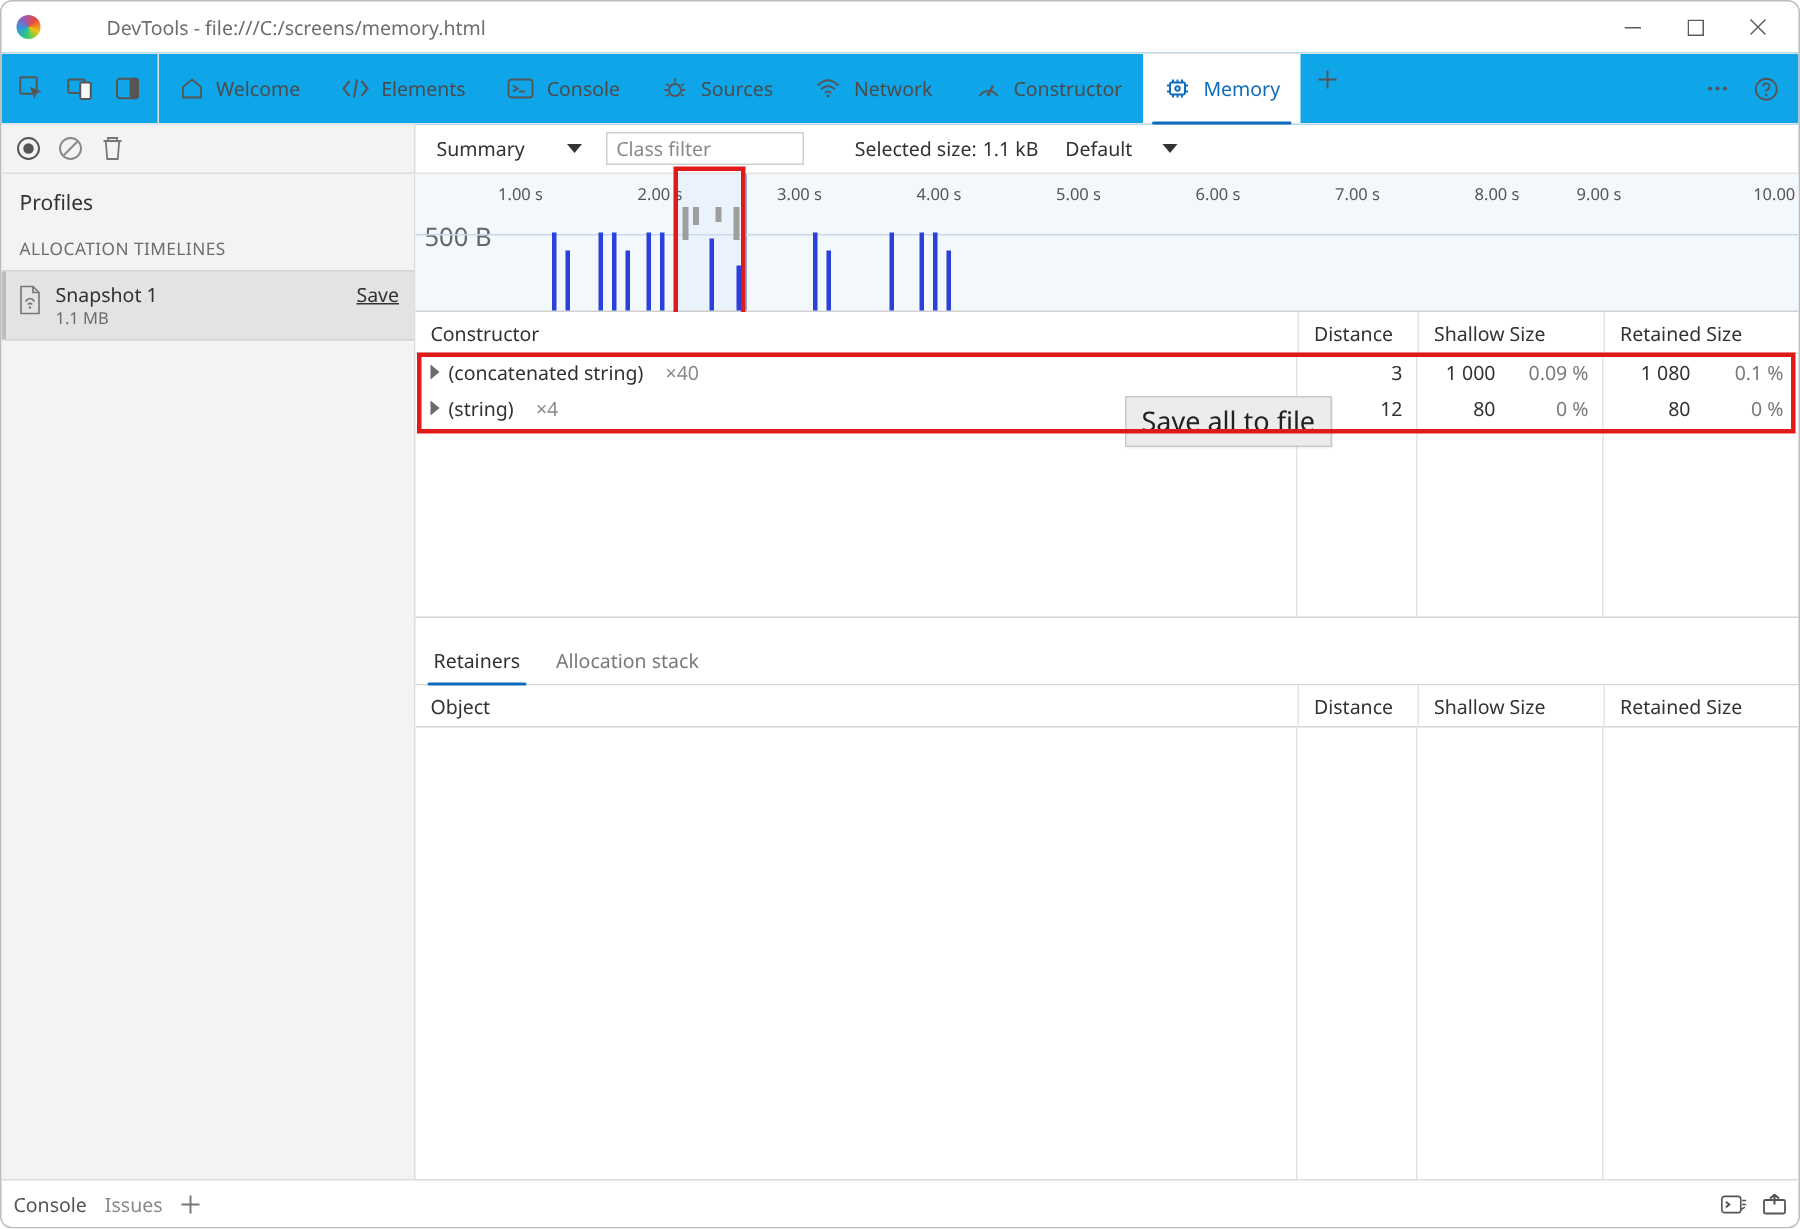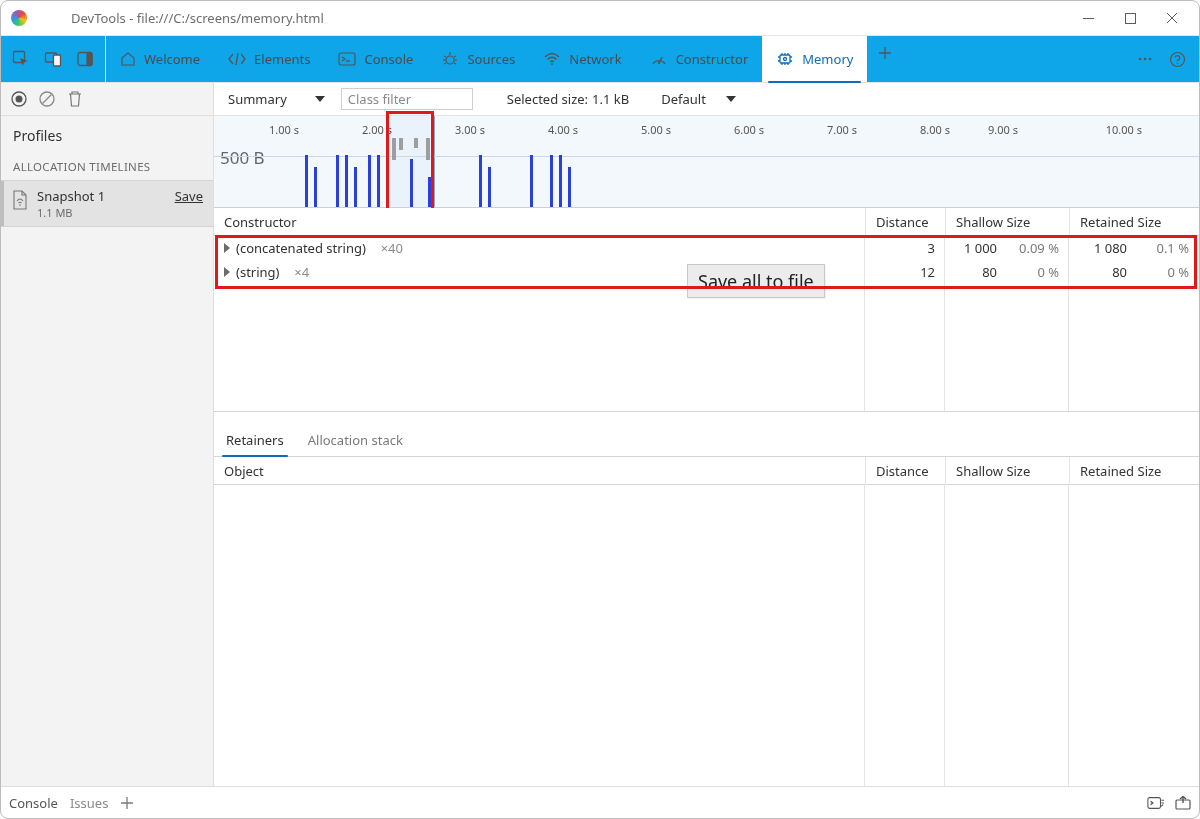--- a/index.html
+++ b/index.html
@@ -16,21 +16,21 @@
   .tabstrip { height:48px; background:#0ea5e9; border-top:1px solid #e4e4e4; border-bottom:1px solid #e4e4e4; display:flex; align-items:stretch; }
   .tabstrip .group { display:flex; align-items:center; }
   .tabstrip .left-icons { border-right:1px solid #e4e4e4; padding:0 4px; gap:0; }
   .iconbtn { width:32px; height:34px; display:flex; align-items:center; justify-content:center; color:#555; }
   .tab { display:flex; align-items:center; gap:8px; padding:0 14px; color:#4b4b4b; position:relative; white-space:nowrap; cursor:default;}
   .tab.active { background:#fff; color:#0f6cbd; }
   .tab.active::after { content:""; position:absolute; left:6px; right:6px; bottom:-1px; height:2px; background:#0f6cbd; border-radius:2px;}
   .rightctrls { margin-left:auto; padding:0 6px; }
   
   .content { flex:1; display:flex; min-height:0; }
-  .sidebar { width:213px; background:#f3f3f3; border-right:1px solid #dedede; display:flex; flex-direction:column; }
+  .sidebar { width:276px; background:#f3f3f3; border-right:1px solid #dedede; display:flex; flex-direction:column; }
   .sidebar-toolbar { height:33px; border-bottom:1px solid #dedede; display:flex; align-items:center; padding:0 6px; gap:4px;}
   .circlebtn { width:24px; height:24px; display:flex; align-items:center; justify-content:center; }
   .sidebar-heading { padding:10px 12px 8px; color:#323232; font-size:14px;}
   .sidebar-sub { padding:6px 12px; color:#6d6d6d; font-size:11.5px; letter-spacing:0.3px; }
   .profile-item { background:#e3e3e3; border-top:1px solid #d3d3d3; border-bottom:1px solid #d3d3d3; padding:6px 10px; display:flex; align-items:flex-start; gap:8px; position:relative;}
   .profile-item .meta { font-size:11px; color:#6b6b6b; }
   .profile-item .save { position:absolute; right:10px; top:6px; text-decoration:underline; color:#333; }
   .left-marker { position:absolute; left:0; top:0; bottom:0; width:3px; background:#bdbdbd; }
 
   .main { flex:1; display:flex; flex-direction:column; min-width:0; }
@@ -252,21 +252,21 @@
         <div class="select">
           <span>Summary</span>
           <span class="triangle"></span>
         </div>
         <div class="classfilter">
           <span class="muted">Class filter</span>
         </div>
         <div style="width:10px"></div>
         <span class="filt-text">Selected size:</span>
         <span class="filt-text" style="margin-left:-6px">1.1 kB</span>
-        <div class="select" style="gap:20px;margin-left:16px">
+        <div class="select" style="gap:20px;margin-left:2px">
           <span>Default</span>
           <span class="triangle"></span>
         </div>
       </div>
 
       <div class="overview">
         <div class="ov-sel" style="left:0; width:174px; border-right:1px solid #8aa9cc;"></div>
         <div class="ov-sel" style="left:220px; right:0; border-left:1px solid #8aa9cc;"></div>
         <div class="ov-inner">
           <div class="ov-ticks">

